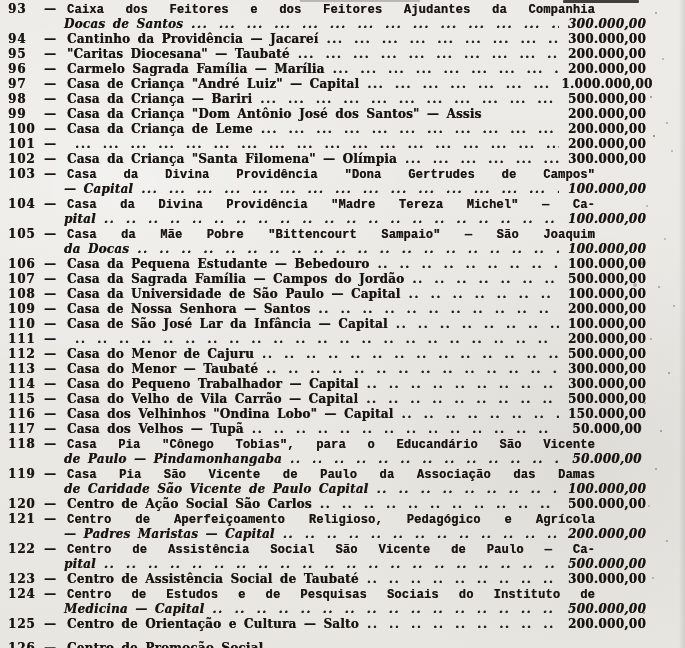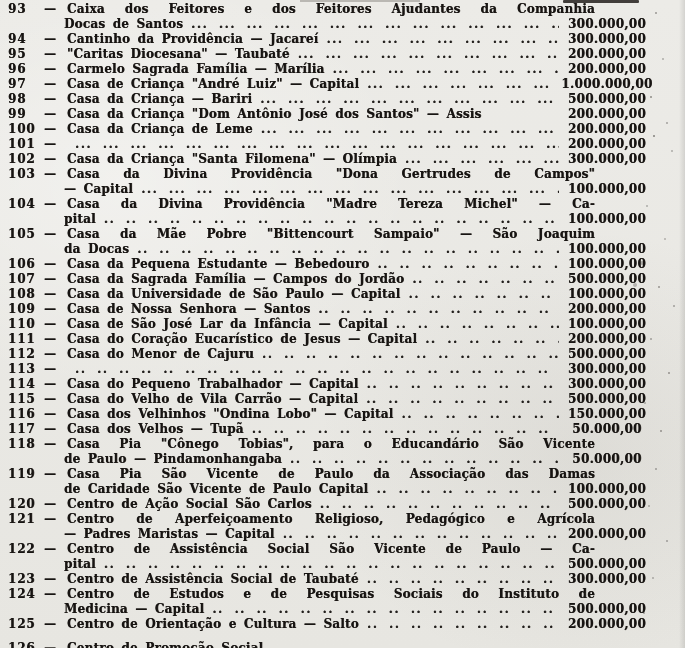--- a/index.html
+++ b/index.html
@@ -56,23 +56,25 @@
     flex: none;
     word-spacing: 3px;
   }
   
   .line.noamount .txt {
     flex: 1;
     margin-right: 60px;
     text-align: justify;
     text-align-last: justify;
     overflow: hidden;
+    font-family: Liberation Mono, monospace;
   }
   .line.cont {
     padding-left: 64px;
+    font-style: italic;
   }
   .leader {
     flex: 1;
     overflow: hidden;
     padding: 0 9px 0 8px;
     letter-spacing: 1.5px;
     word-spacing: 5px;
     opacity: 0.95;
   }
   .amount {
@@ -313,38 +315,38 @@
           <span class="dash">—</span>
           <span class="txt">Casa de São José Lar da Infância — Capital</span>
           <span class="leader">.. .. .. .. .. .. .. .. .. .. .. .. .. .. .. .. .. .. .. .. .. .. .. .. .. .. .. .. .. .. .. .. .. .. .. .. .. .. .. .. .. .. .. .. .. .. .. .. .. .. .. .. .. .. .. .. .. .. .. .. .. .. .. .. .. .. .. .. .. .. </span>
           <span class="amount">100.000,00</span>
         </div>
       </div>
       <div class="entry">
         <div class="line">
           <span class="num">111</span>
           <span class="dash">—</span>
-          <span class="txt">Casa do Coração Eucarístico de Jesus — Capital</span>
           <span class="leader">.. .. .. .. .. .. .. .. .. .. .. .. .. .. .. .. .. .. .. .. .. .. .. .. .. .. .. .. .. .. .. .. .. .. .. .. .. .. .. .. .. .. .. .. .. .. .. .. .. .. .. .. .. .. .. .. .. .. .. .. .. .. .. .. .. .. .. .. .. .. </span>
           <span class="amount">200.000,00</span>
         </div>
       </div>
       <div class="entry">
         <div class="line">
           <span class="num">112</span>
           <span class="dash">—</span>
           <span class="txt">Casa do Menor de Cajuru</span>
           <span class="leader">.. .. .. .. .. .. .. .. .. .. .. .. .. .. .. .. .. .. .. .. .. .. .. .. .. .. .. .. .. .. .. .. .. .. .. .. .. .. .. .. .. .. .. .. .. .. .. .. .. .. .. .. .. .. .. .. .. .. .. .. .. .. .. .. .. .. .. .. .. .. </span>
           <span class="amount">500.000,00</span>
         </div>
       </div>
       <div class="entry">
         <div class="line">
           <span class="num">113</span>
           <span class="dash">—</span>
+          <span class="txt">Casa do Menor — Taubaté</span>
           <span class="leader">.. .. .. .. .. .. .. .. .. .. .. .. .. .. .. .. .. .. .. .. .. .. .. .. .. .. .. .. .. .. .. .. .. .. .. .. .. .. .. .. .. .. .. .. .. .. .. .. .. .. .. .. .. .. .. .. .. .. .. .. .. .. .. .. .. .. .. .. .. .. </span>
           <span class="amount">300.000,00</span>
         </div>
       </div>
       <div class="entry">
         <div class="line">
           <span class="num">114</span>
           <span class="dash">—</span>
           <span class="txt">Casa do Pequeno Trabalhador — Capital</span>
           <span class="leader">.. .. .. .. .. .. .. .. .. .. .. .. .. .. .. .. .. .. .. .. .. .. .. .. .. .. .. .. .. .. .. .. .. .. .. .. .. .. .. .. .. .. .. .. .. .. .. .. .. .. .. .. .. .. .. .. .. .. .. .. .. .. .. .. .. .. .. .. .. .. </span>

